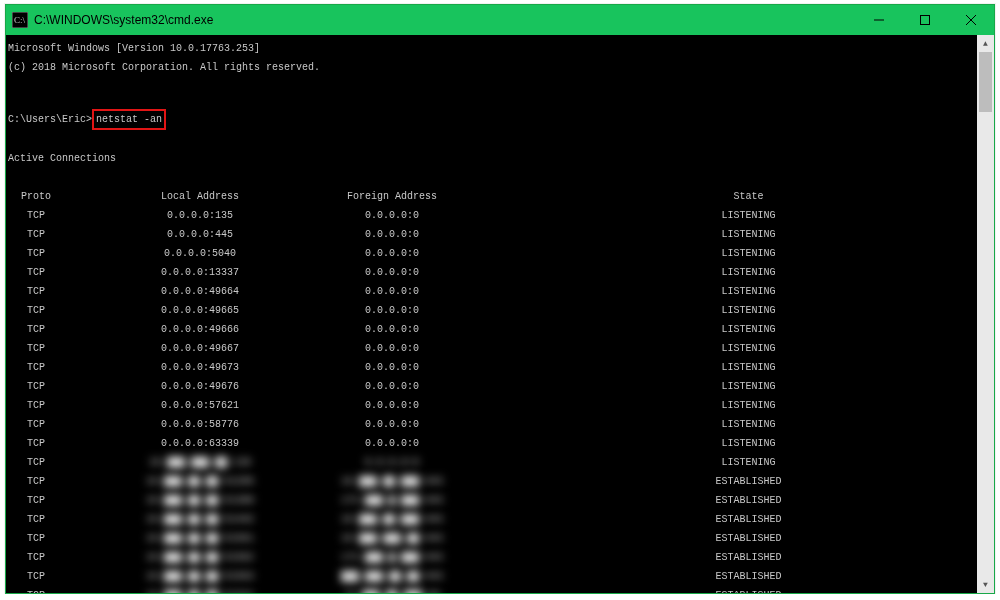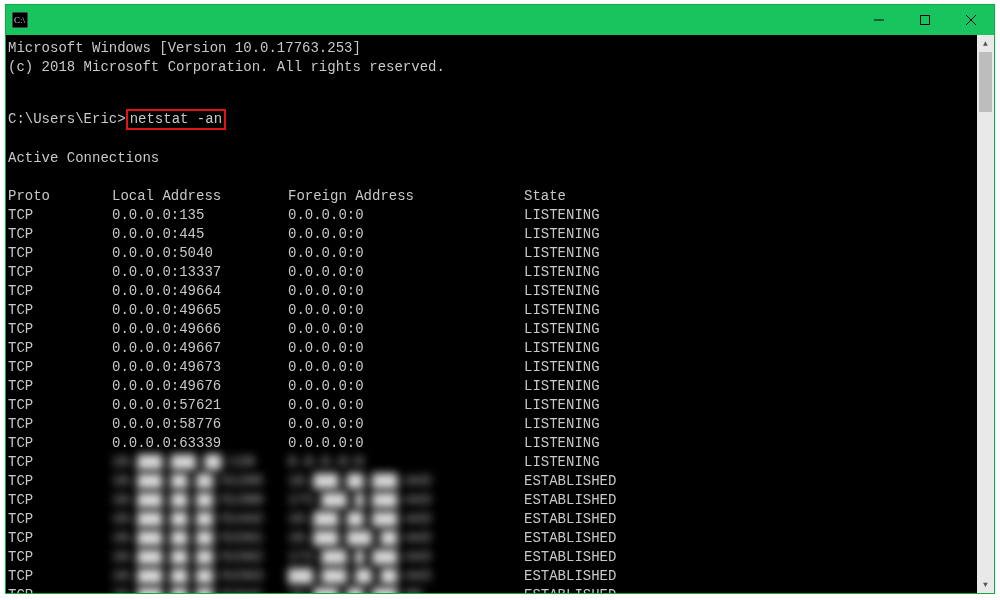--- a/index.html
+++ b/index.html
@@ -45,21 +45,21 @@
   .terminal-wrap {
     flex: 1;
     background: #000;
     display: flex;
     position: relative;
     overflow: hidden;
   }
   .terminal {
     flex: 1;
     color: #c8c8c8;
-    font-size: 14px;
+    font-size: 10px;
     line-height: 19px;
     padding: 4px 4px 4px 2px;
     white-space: pre;
     overflow: hidden;
     font-family: Consolas, 'Courier New', monospace;
   }
   .scrollbar {
     width: 17px;
     background: #e9e9e9;
     display: flex;
@@ -78,21 +78,21 @@
     top:0; height:60px;
     background:#bdbdbd;
   }
   .highlight-box {
     border: 2px solid #e11515;
     display: inline-block;
     padding: 0 2px;
     line-height: 17px;
     margin-top: 13px;
   }
-  .row { display: flex; }
+  .row { display: flex; text-align: center; }
   .col-proto { width: 56px; }
   .col-local { width: 176px; margin-left: 48px; }
   .col-foreign { width: 208px; }
   .col-state { flex:1;margin-left:28px; }
   .blur {
     filter: blur(4px);
     color:#dcdcdc;
   }
 </style>
 </head>
@@ -100,20 +100,21 @@
 
 <div class="window">
   <div class="titlebar">
     <div class="icon">
       <svg width="16" height="16" viewBox="0 0 16 16">
         <rect x="0" y="0" width="16" height="16" fill="#000"></rect>
         <rect x="0" y="0" width="16" height="16" fill="none" stroke="#888" stroke-width="1"></rect>
         <text x="2" y="11" font-size="9" fill="#ccc" font-family="Consolas">C:\</text>
       </svg>
     </div>
+    <div class="title">C:\WINDOWS\system32\cmd.exe</div>
     <div class="spacer"></div>
     <div class="btn">
       <svg width="10" height="10">
           <line x1="0" y1="5" x2="10" y2="5" stroke="#000" stroke-width="1"></line>
         </svg>
     </div>
     <div class="btn">
       <svg width="10" height="10">
           <rect x="0.5" y="0.5" width="9" height="9" fill="none" stroke="#000" stroke-width="1"></rect>
         </svg>

